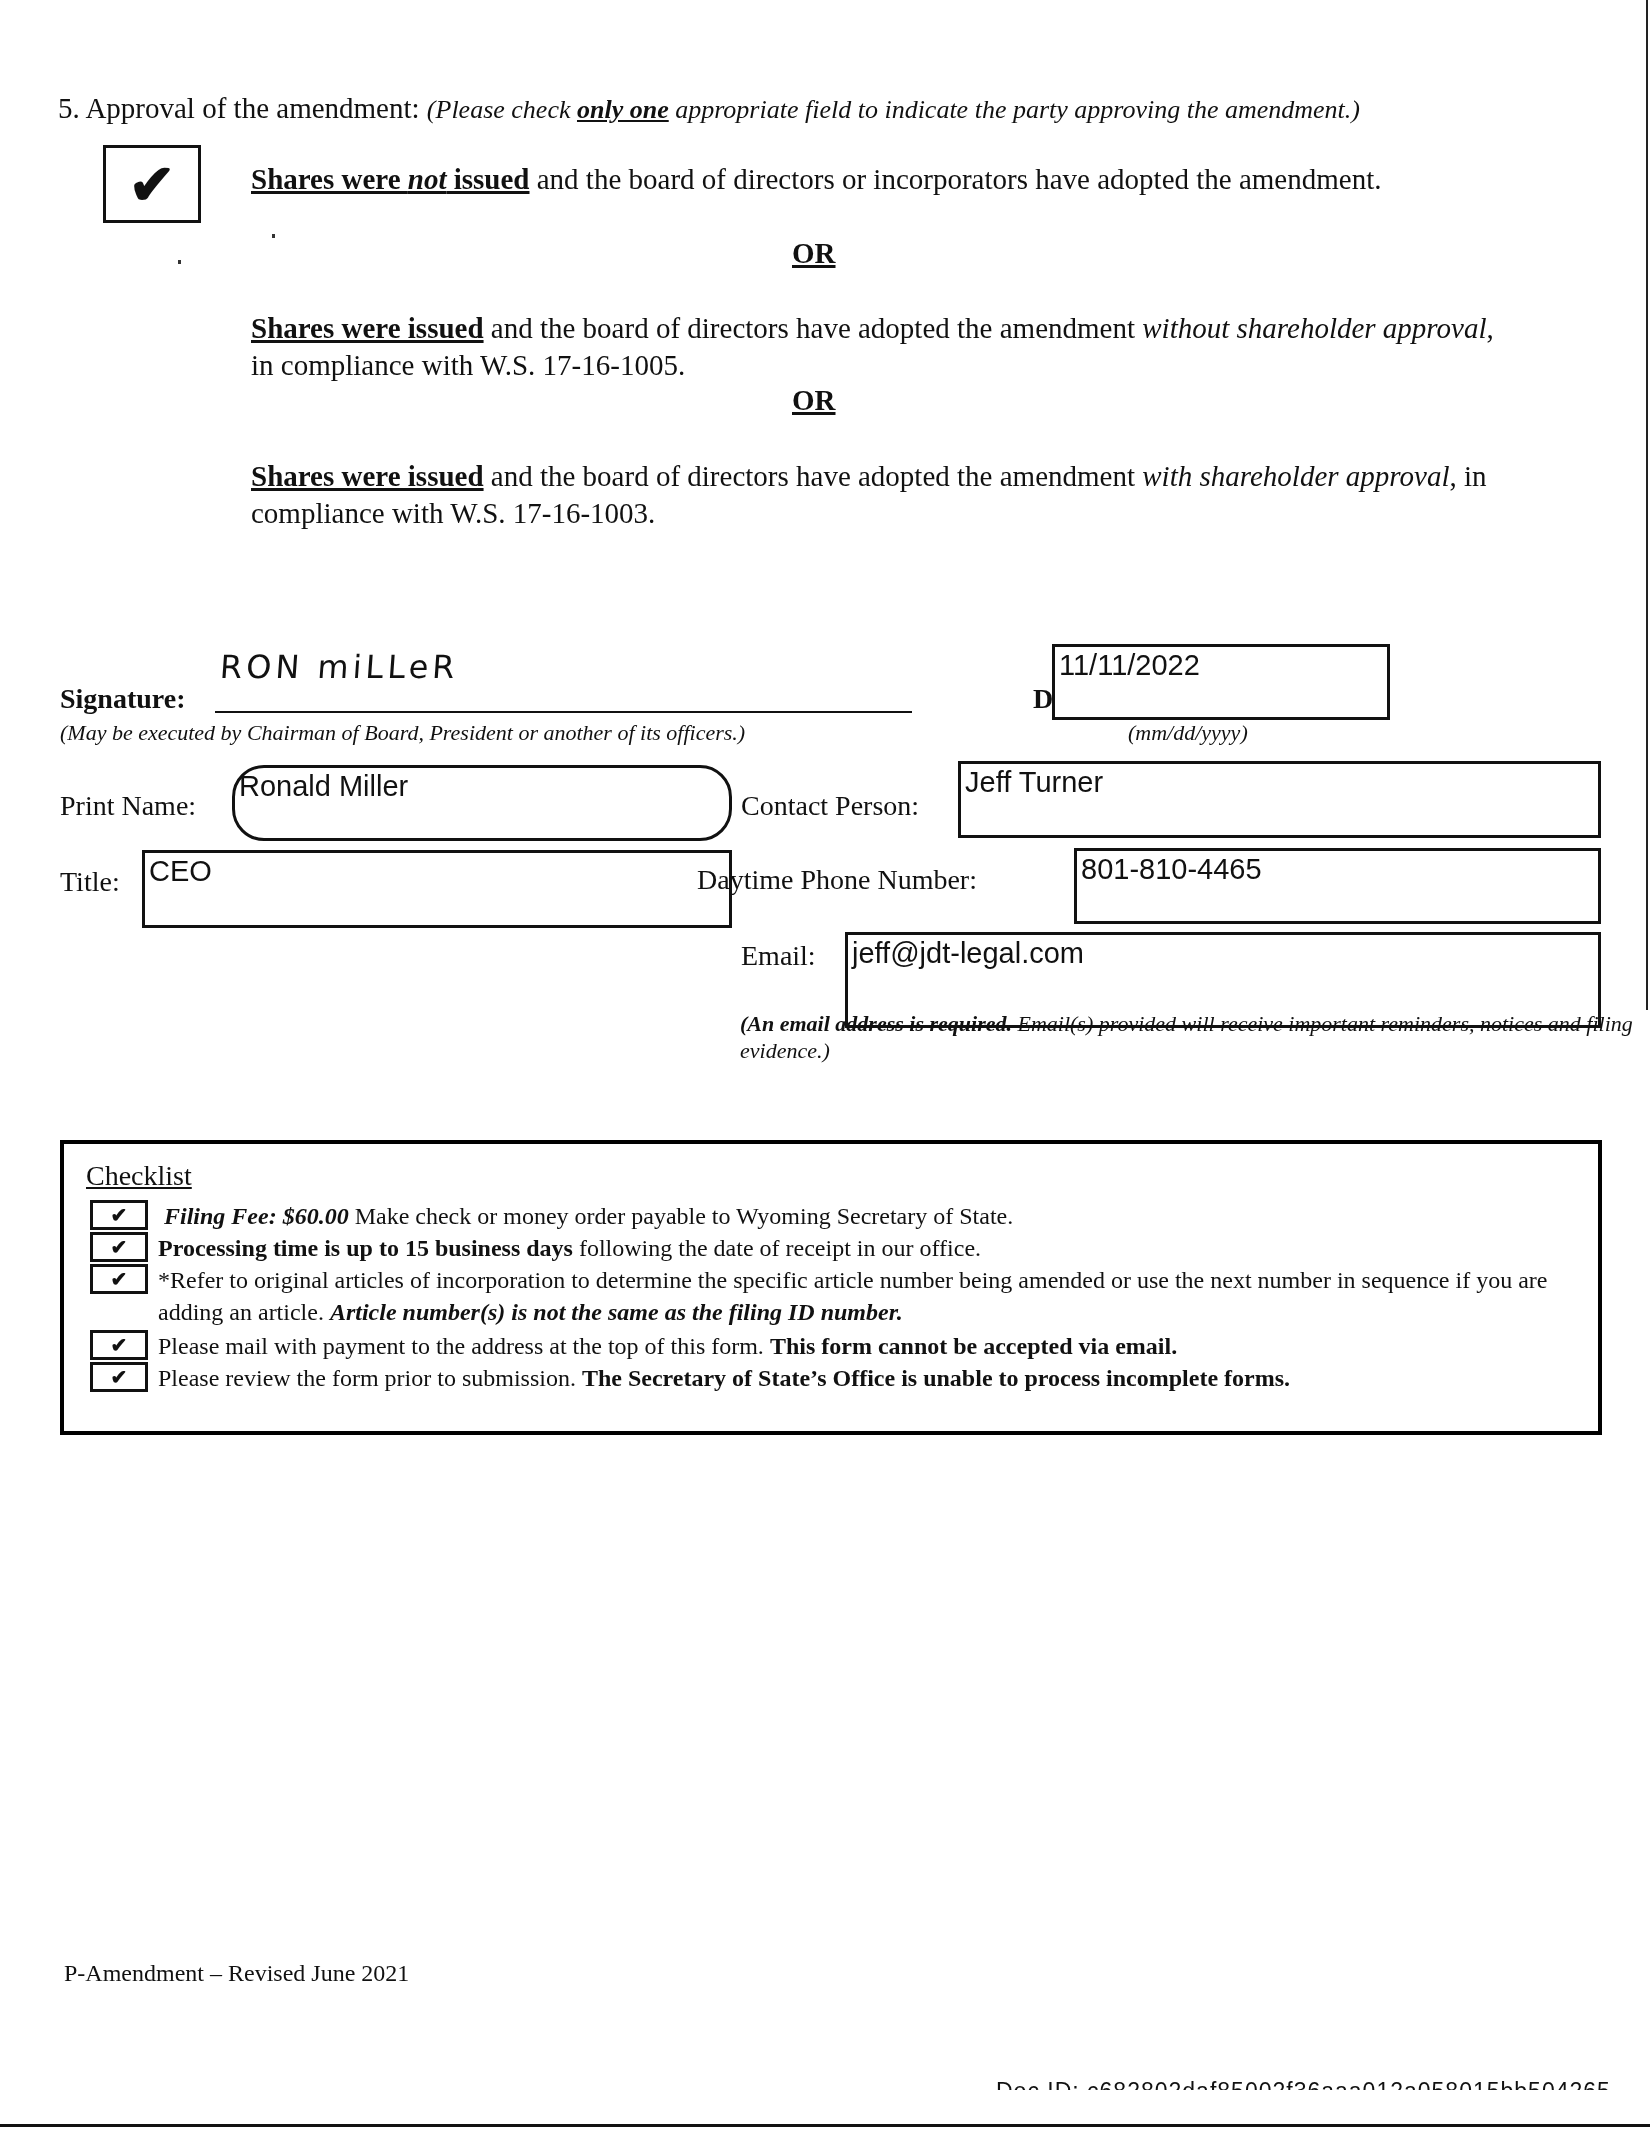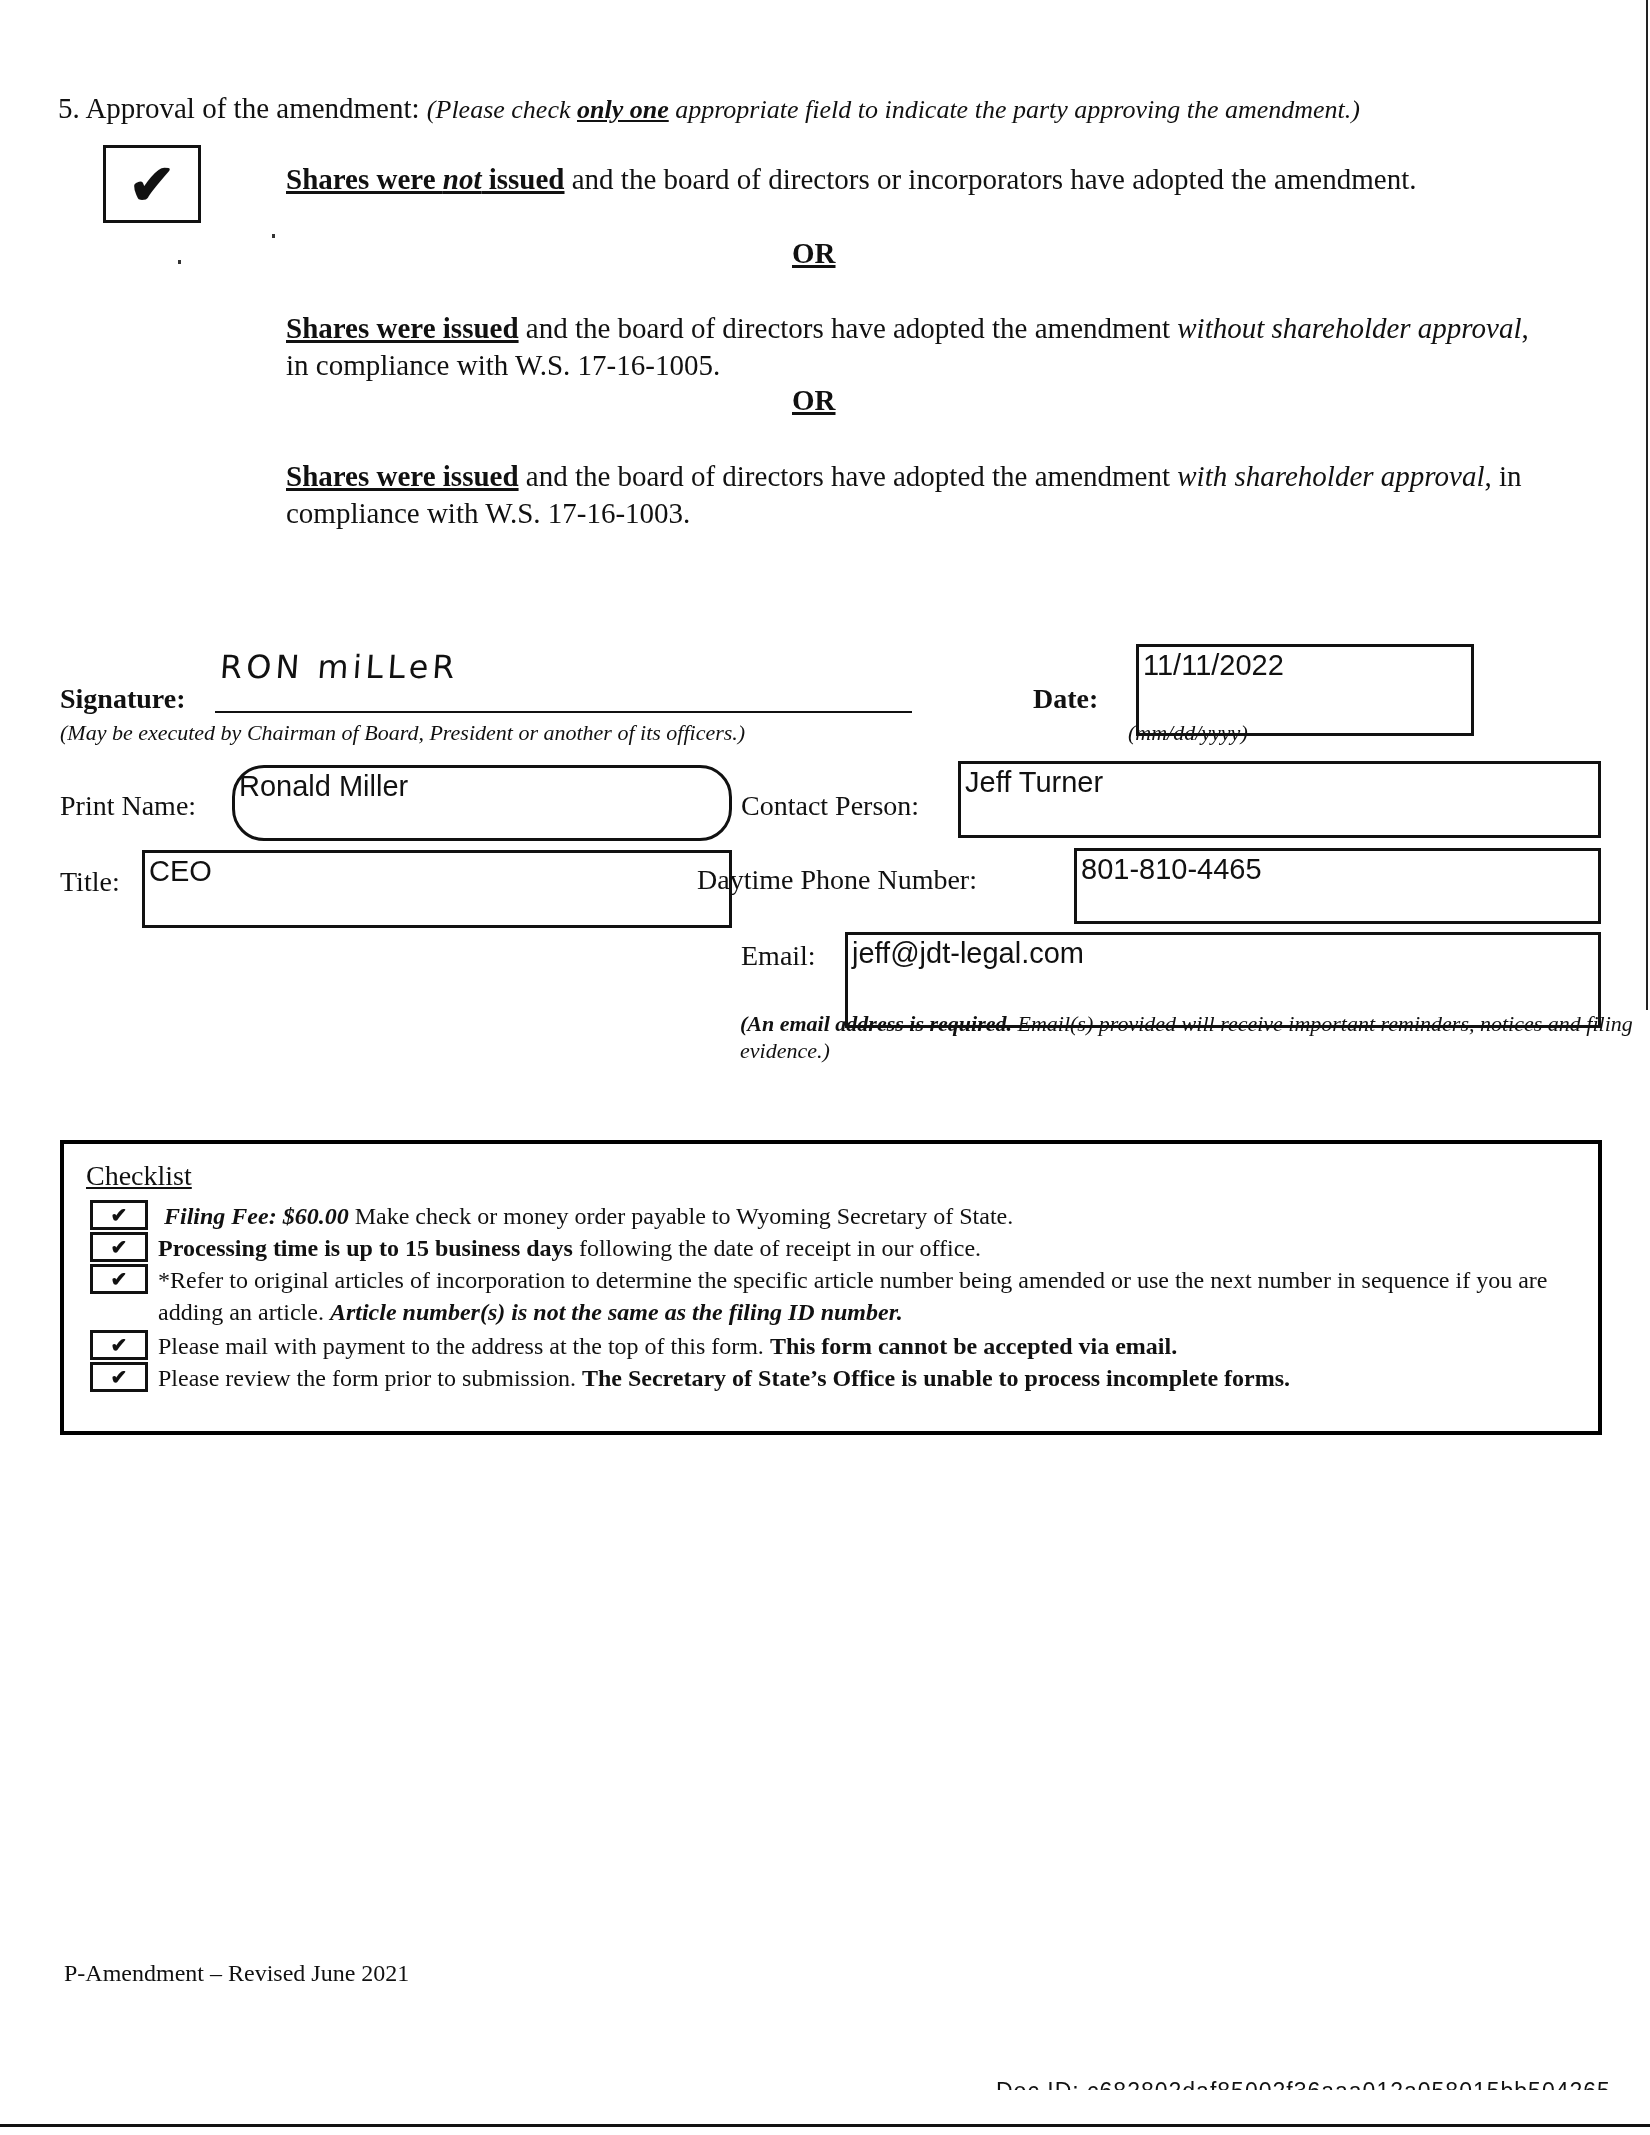--- a/index.html
+++ b/index.html
@@ -11,21 +11,21 @@
   .scanline-right { position: absolute; left: 1646px; top: 0; width: 2px; height: 1010px; background: #222; }
   .scanline-bottom { position: absolute; left: 0; top: 2124px; width: 1650px; height: 3px; background: #111; }
 
   .section-head { left: 58px; top: 92px; font-size: 29px; white-space: nowrap; }
   .section-head .note { font-style: italic; font-size: 26px; }
   .section-head .note u { font-weight: bold; }
 
   .big-check { left: 103px; top: 145px; width: 98px; height: 78px; border: 3px solid #111; box-sizing: border-box;
                display: flex; align-items: center; justify-content: center; font-size: 56px; font-weight: bold; }
 
-  .option { left: 251px; font-size: 29px; line-height: 37px; width: 1270px; margin-left: 35px; }
+  .option { left: 251px; font-size: 29px; line-height: 37px; width: 1270px; }
   .option .lead { font-weight: bold; text-decoration: underline; text-decoration-thickness: 3px; }
   .or { font-size: 29px; font-weight: bold; text-decoration: underline; text-decoration-thickness: 3px; }
 
   .dot { position: absolute; width: 3px; height: 4px; background: #333; }
 
   .sig-label { left: 60px; top: 683px; font-size: 28px; font-weight: bold; }
   .sig-line { left: 215px; top: 711px; width: 697px; height: 2px; background: #111; }
   .sig-value { left: 220px; top: 648px; font-family: "DejaVu Sans", sans-serif; font-size: 32px; letter-spacing: 4px; transform: skewX(-4deg); }
   .sig-note { left: 60px; top: 720px; font-size: 22px; font-style: italic; }
 
@@ -79,21 +79,21 @@
 <div class="abs option" style="top:458px;">
   <span class="lead">Shares were issued</span><span> and the board of directors have adopted the amendment </span><i>with shareholder approval</i><span>, in compliance with W.S. 17-16-1003.</span>
 </div>
 
 <div class="abs sig-label">Signature:</div>
 <div class="abs sig-value">RON miLLeR</div>
 <div class="abs sig-line"></div>
 <div class="abs sig-note serif">(May be executed by Chairman of Board, President or another of its officers.)</div>
 
 <div class="abs date-label">Date:</div>
-<div class="field" style="left:1136px;top:644px;width:338px;height:92px;padding-left:46px;">
+<div class="field" style="left:1052px;top:644px;width:338px;height:76px;padding-left:46px;">
   <span class="val">11/11/2022</span>
 </div>
 <div class="abs date-hint">(mm/dd/yyyy)</div>
 
 <div class="lbl" style="left:60px;top:790px;">Print Name:</div>
 <div class="field" style="left:232px;top:765px;width:500px;height:76px;border-radius:32px;">
   <span class="val">Ronald Miller</span>
 </div>
 
 <div class="lbl" style="left:60px;top:866px;">Title:</div>

